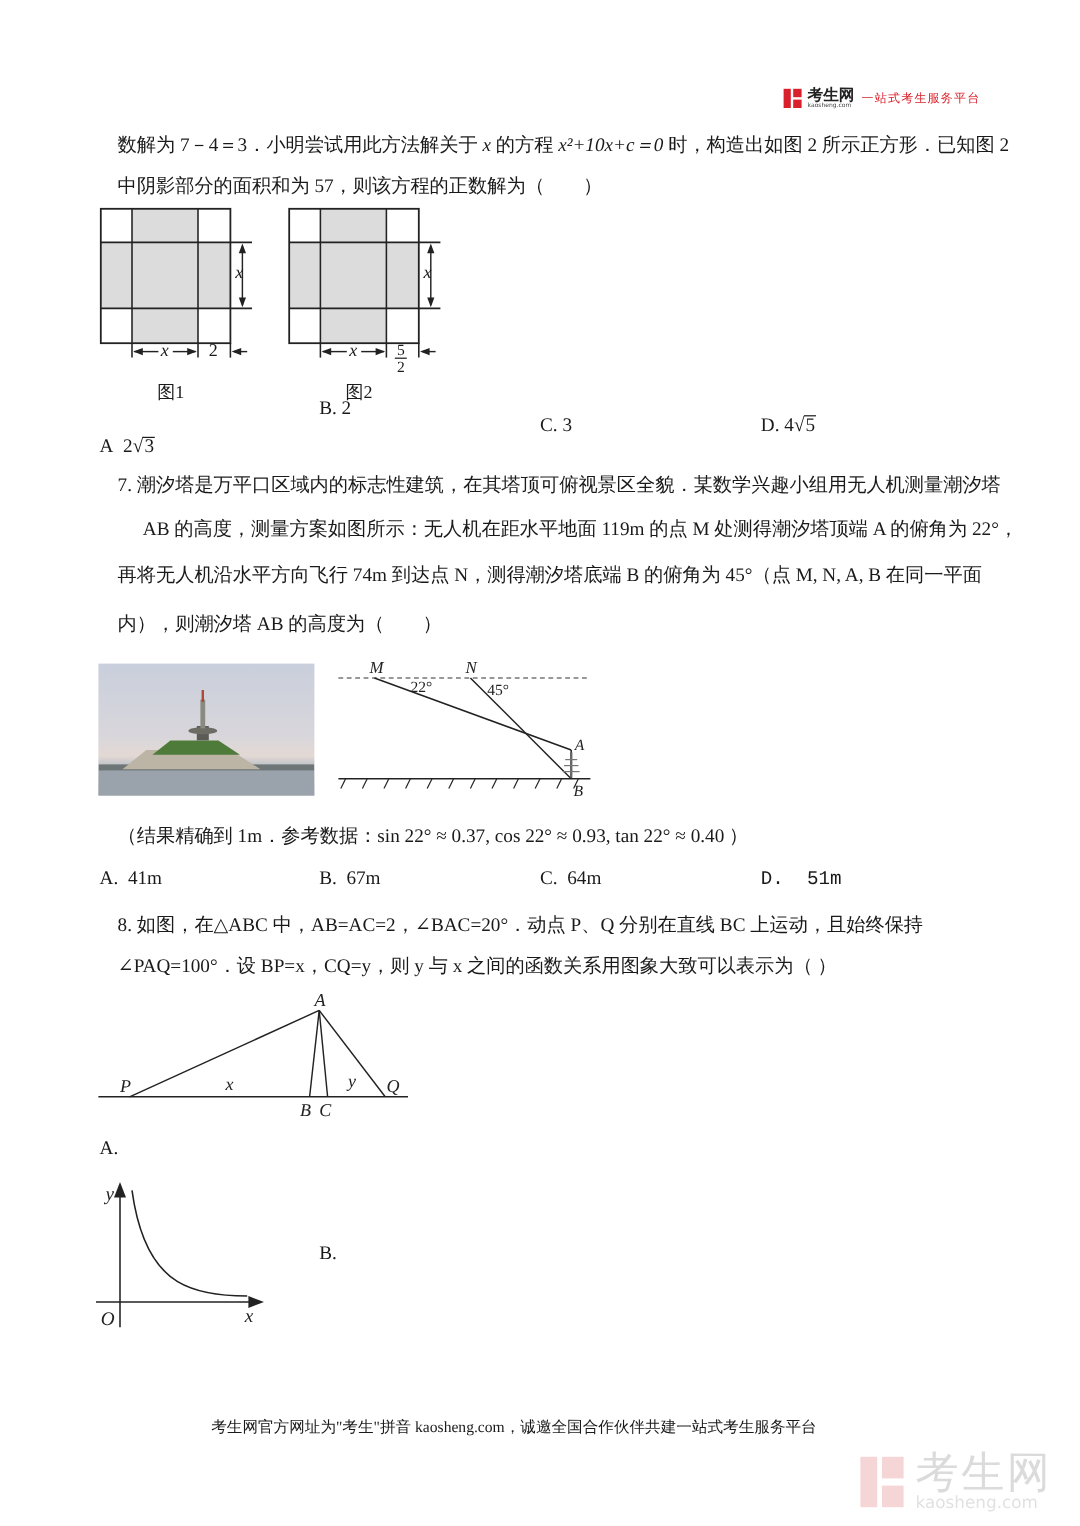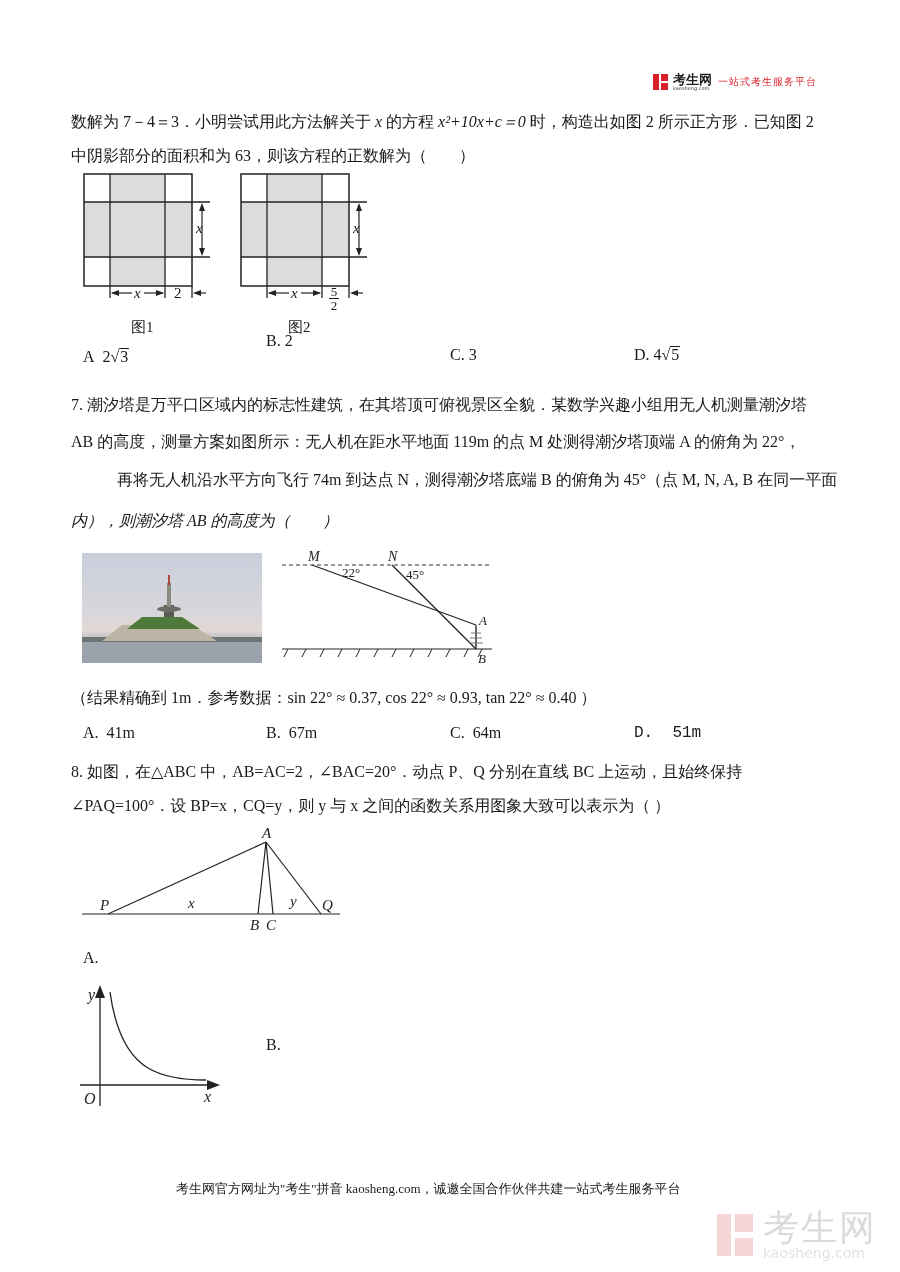--- a/index.html
+++ b/index.html
@@ -1,19 +1,19 @@
 <!DOCTYPE html>
 <html><head>
 <meta charset="utf-8">
 <style>
   html, body { margin: 0; padding: 0; background: #ffffff; }
   body { width: 900px; height: 1272px; position: relative; overflow: hidden;
          font-family: "Liberation Serif", "DejaVu Serif", serif; color: #1a1a1a; }
   .abs { position: absolute; }
-  .line { position: absolute; left: 71px; font-size: 16px; white-space: nowrap; line-height: 20px; }
+  .line { position: absolute; left: 98px; font-size: 16px; white-space: nowrap; line-height: 20px; }
   .it { font-style: italic; }
 
   
   .hdr-logo { position: absolute; left: 653px; top: 73px; display: flex; align-items: center; }
   .hdr-mark { width: 16px; height: 16px; position: relative; margin-right: 4px; }
   .hdr-mark .b1 { position:absolute; left:0; top:0; width:6px; height:16px; background:#d9212c; }
   .hdr-mark .b2 { position:absolute; left:8px; top:0; width:7px; height:7px; background:#d9212c; }
   .hdr-mark .b3 { position:absolute; left:8px; top:9px; width:7px; height:7px; background:#d9212c; }
   .hdr-brand { display:flex; flex-direction:column; line-height: 1; }
   .hdr-brand-name { font-family: "DejaVu Sans", sans-serif; font-size: 13px; color:#222; font-weight: bold; }
@@ -51,21 +51,21 @@
   <div class="hdr-brand">
     <span class="hdr-brand-name">考生网</span>
     <span class="hdr-brand-url">kaosheng.com</span>
   </div>
   <span class="hdr-slogan">一站式考生服务平台</span>
 </div>
 
 <div class="line" style="top:112px;">
   <span>数解为 7－4＝3．小明尝试用此方法解关于 </span><span class="it">x</span><span> 的方程 </span><span class="it">x²+10x+c＝0</span><span> 时，构造出如图 2 所示正方形．已知图 2</span>
 </div>
-<div class="line" style="top:146px;">中阴影部分的面积和为 63，则该方程的正数解为（　　）</div>
+<div class="line" style="top:146px;">中阴影部分的面积和为 57，则该方程的正数解为（　　）</div>
 
 <svg class="abs" style="left:80px; top:170px;" width="300" height="160">
   <g>
     <rect x="30" y="4" width="55" height="112" fill="#dcdcdc"></rect>
     <rect x="4" y="32" width="108" height="55" fill="#dcdcdc"></rect>
     <rect x="4" y="4" width="108" height="112" fill="none" stroke="#222" stroke-width="1.5"></rect>
     <line x1="30" y1="4" x2="30" y2="128" stroke="#222" stroke-width="1.3"></line>
     <line x1="85" y1="4" x2="85" y2="128" stroke="#222" stroke-width="1.3"></line>
     <line x1="112" y1="116" x2="112" y2="128" stroke="#222" stroke-width="1.3"></line>
     <line x1="4" y1="32" x2="130" y2="32" stroke="#222" stroke-width="1.3"></line>
@@ -108,37 +108,37 @@
 
 <span class="fig-label it" style="left:353px; top:220px;">x</span>
 <span class="fig-label it" style="left:291px; top:285px;">x</span>
 <span class="abs frac" style="left:329px; top:285px;">
   <span>5</span>
   <span class="bar"></span>
   <span>2</span>
 </span>
 <span class="fig-label" style="left:288px; top:318px;">图2</span>
 
-<div class="opt" style="left:83px; top:348px;">
+<div class="opt" style="left:83px; top:364px;">
   <span>A</span>&nbsp;&nbsp;<span>2</span><span>√</span><span class="sqrt">3</span>
 </div>
 <div class="opt" style="left:266px; top:332px;">
   <span>B.</span> <span>2</span>
 </div>
 <div class="opt" style="left:450px; top:346px;">
   <span>C.</span> <span>3</span>
 </div>
 <div class="opt" style="left:634px; top:346px;text-align:center;">
   <span>D.</span> <span>4</span><span>√</span><span class="sqrt">5</span>
 </div>
 
 <div class="line" style="top:395px;">7. 潮汐塔是万平口区域内的标志性建筑，在其塔顶可俯视景区全貌．某数学兴趣小组用无人机测量潮汐塔</div>
-<div class="line" style="top:432px;">AB 的高度，测量方案如图所示：无人机在距水平地面 119m 的点 M 处测得潮汐塔顶端 A 的俯角为 22°，</div>
-<div class="line" style="top:470px;margin-left:46px;">再将无人机沿水平方向飞行 74m 到达点 N，测得潮汐塔底端 B 的俯角为 45°（点 M, N, A, B 在同一平面</div>
-<div class="line" style="top:511px;font-style:italic;">内），则潮汐塔 AB 的高度为（　　）</div>
+<div class="line" style="top:432px;margin-left:21px;">AB 的高度，测量方案如图所示：无人机在距水平地面 119m 的点 M 处测得潮汐塔顶端 A 的俯角为 22°，</div>
+<div class="line" style="top:470px;">再将无人机沿水平方向飞行 74m 到达点 N，测得潮汐塔底端 B 的俯角为 45°（点 M, N, A, B 在同一平面</div>
+<div class="line" style="top:511px;">内），则潮汐塔 AB 的高度为（　　）</div>
 
 <div class="photo">
   <svg width="180" height="110">
     <rect x="0" y="88" width="180" height="22" fill="#9aa3ab"></rect>
     <rect x="0" y="84" width="180" height="5" fill="#6d7576"></rect>
     <polygon points="20,88 40,72 110,72 135,88" fill="#bcb4a4"></polygon>
     <polygon points="45,76 60,64 100,64 118,76" fill="#4e7a3a"></polygon>
     <rect x="82" y="52" width="10" height="12" fill="#5b5b55"></rect>
     <ellipse cx="87" cy="56" rx="12" ry="3" fill="#6c6c64"></ellipse>
     <rect x="85" y="30" width="4" height="24" fill="#8a8a80"></rect>

